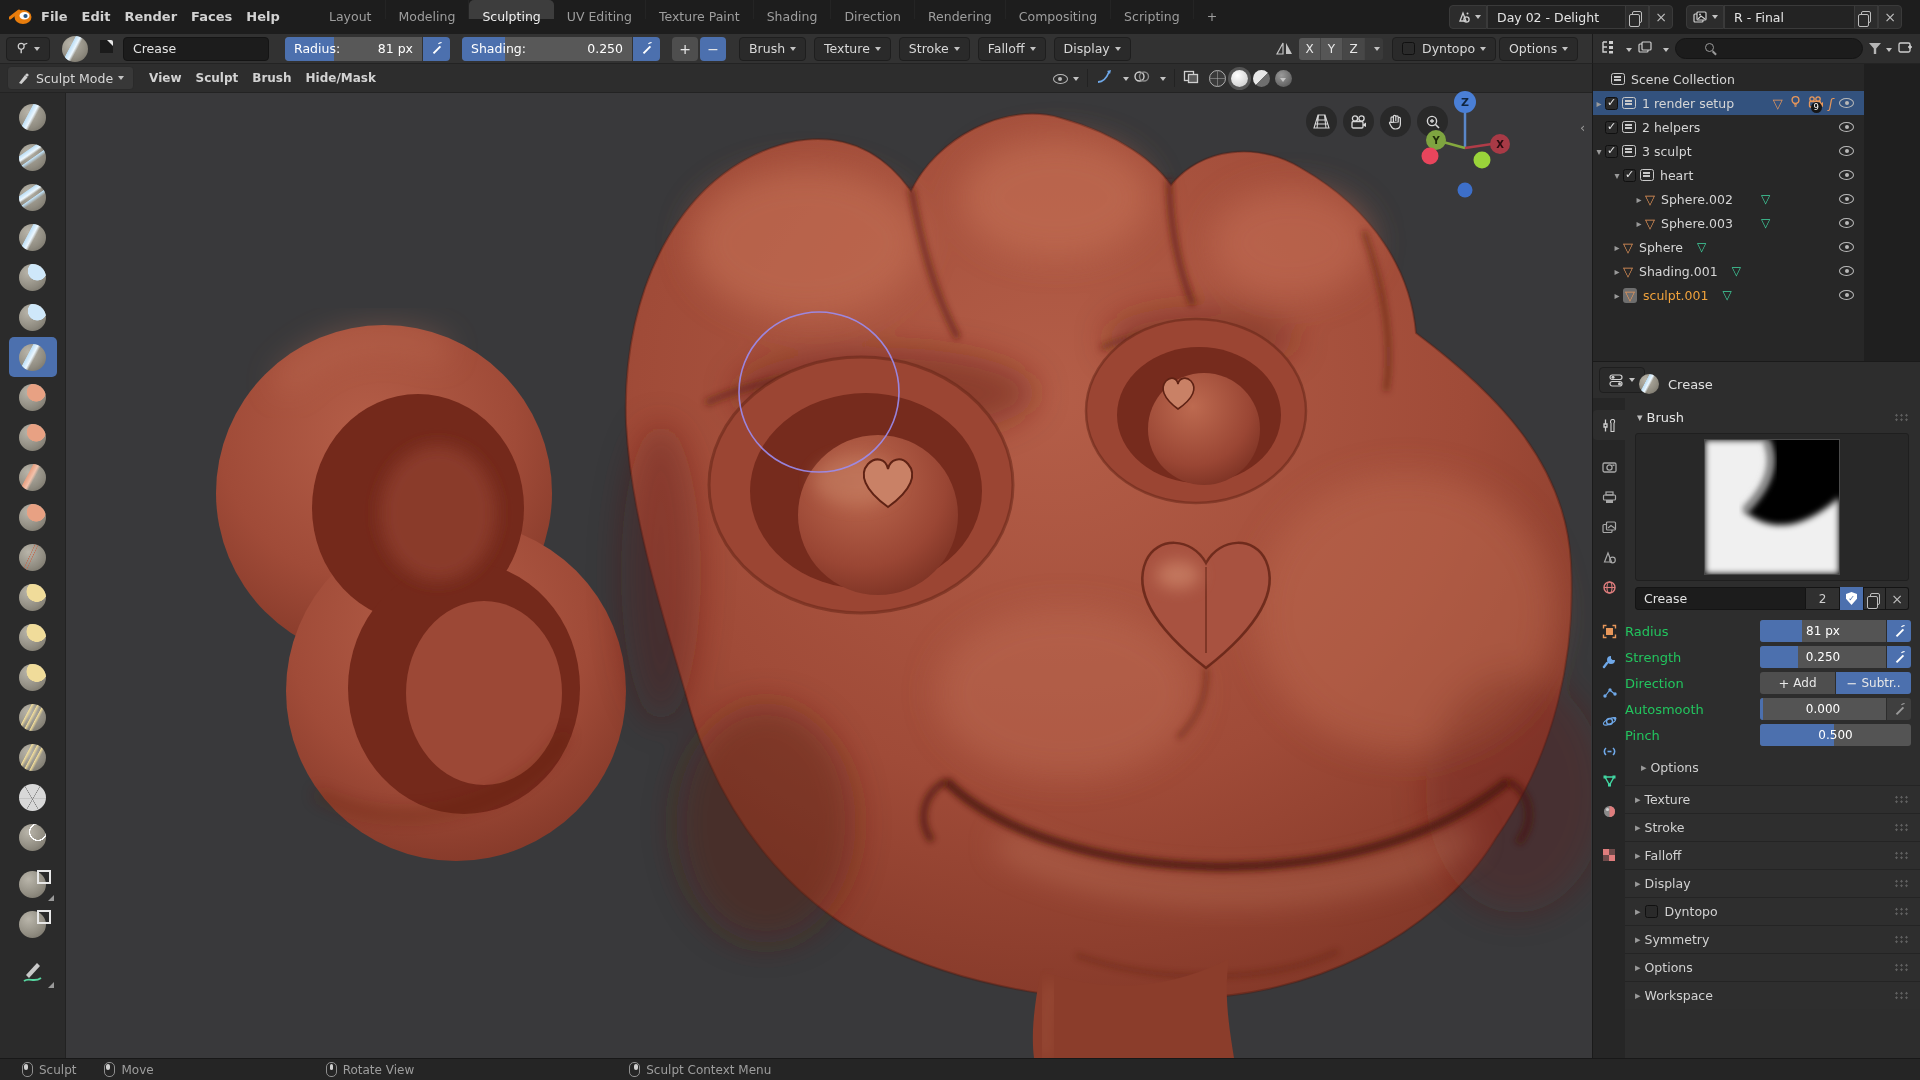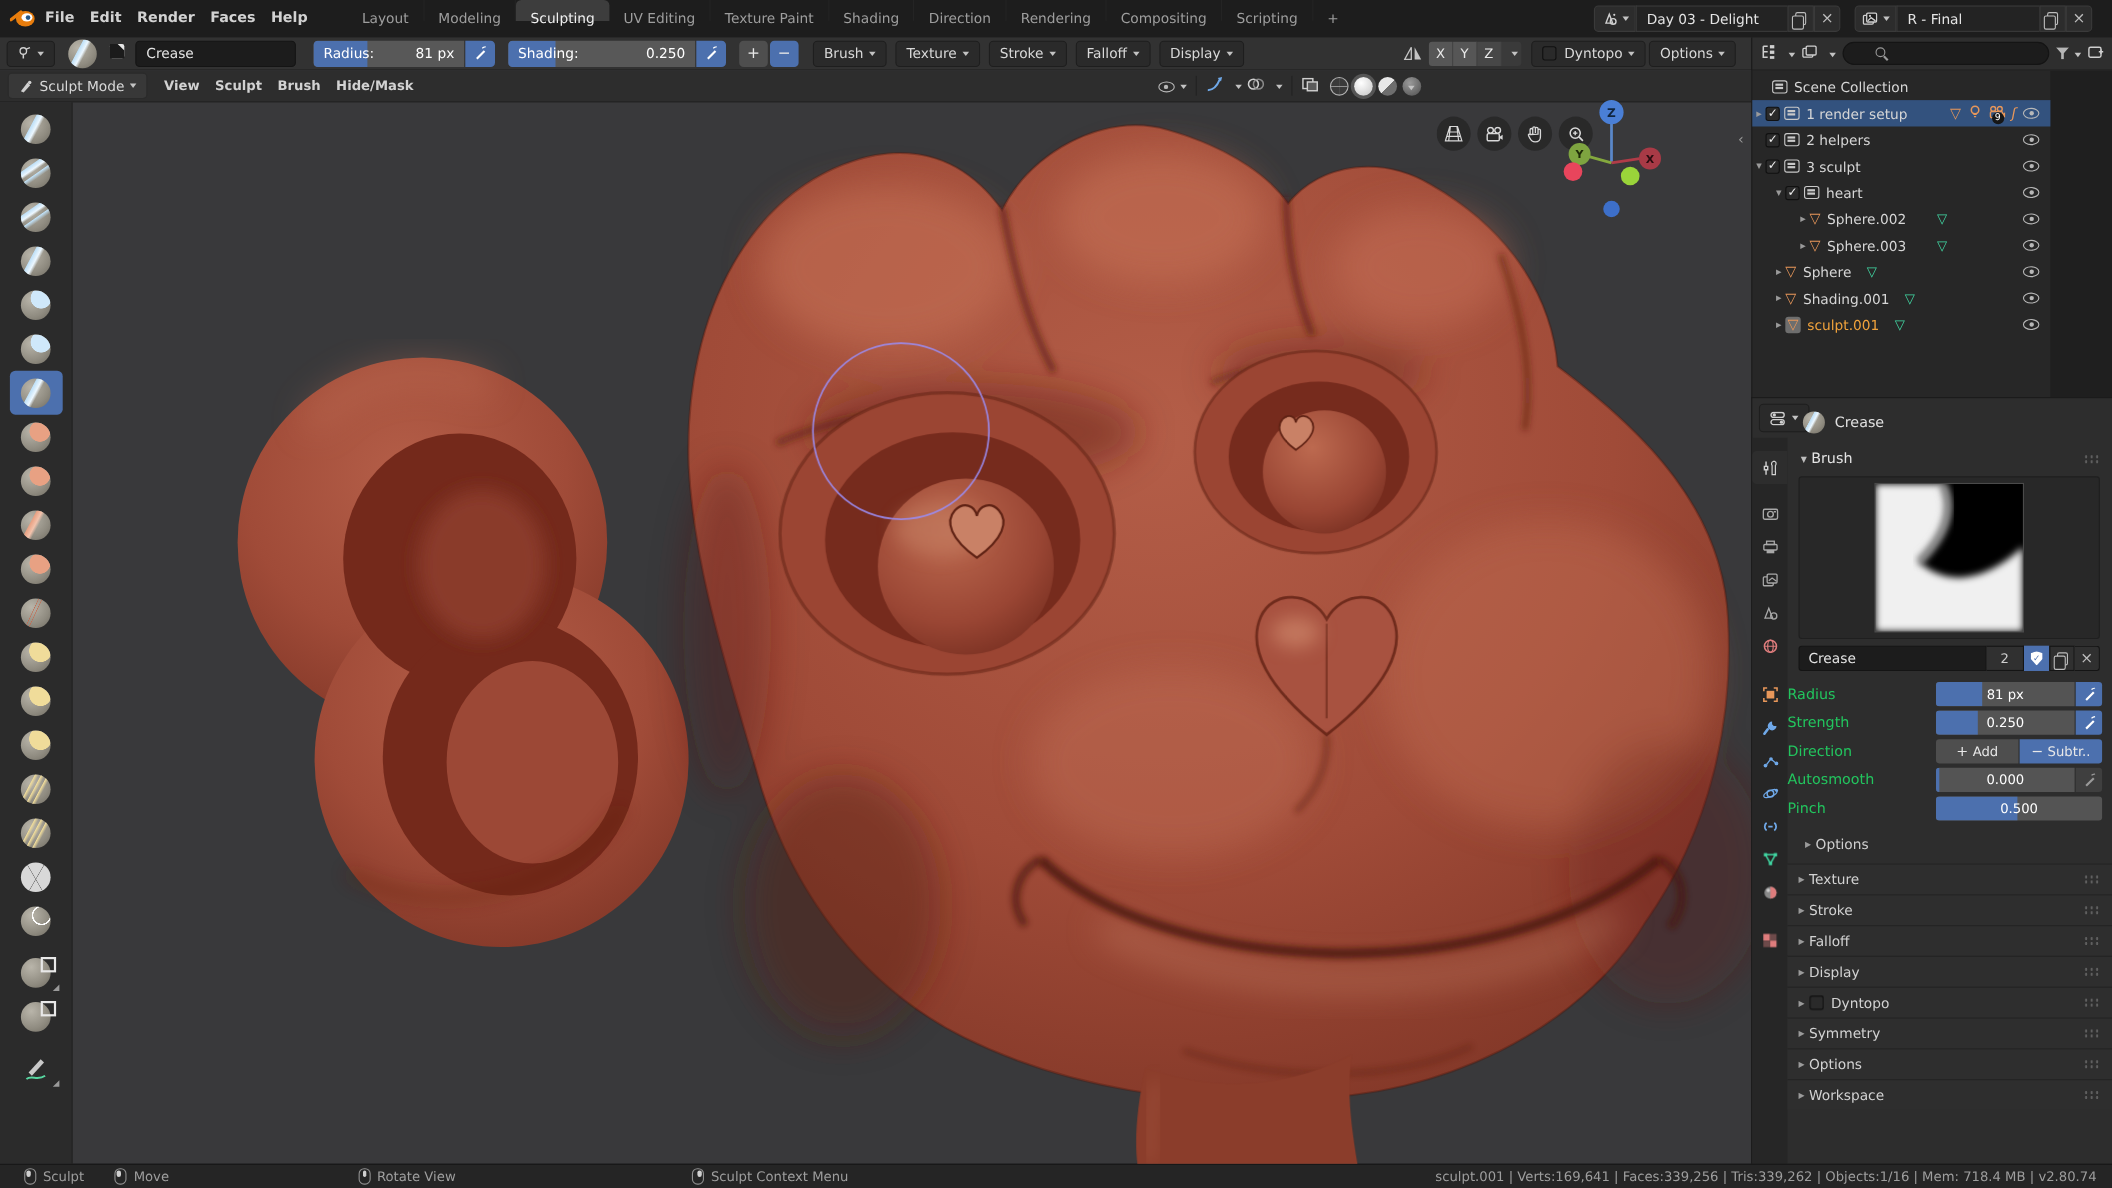--- a/index.html
+++ b/index.html
@@ -183,21 +183,21 @@
     </div>
 
     <div class="abs" style="left:1449px;top:5px;display:flex;align-items:center">
       <span class="idbtn caret" style="border-radius:4px 0 0 4px;width:38px">
         <svg width="14" height="12" viewBox="0 0 14 12">
             <path d="M4 10 L7 2 L10 10 Z" fill="none" stroke="#cfcfcf" stroke-width="1.3"></path>
             <circle cx="10.5" cy="8.5" r="2.6" fill="none" stroke="#cfcfcf" stroke-width="1.3"></circle>
             <circle cx="11.5" cy="2.5" r="1" fill="#cfcfcf"></circle>
           </svg>
       </span>
-      <span class="idfield">Day 03 - Delight</span>
+      <span class="idfield">Day 02 - Delight</span>
       <span class="idbtn">
           <span class="copy-ic"></span>
         </span>
       <span class="idbtn xbtn" style="border-radius:0 4px 4px 0"></span>
     </div>
 
     <div class="abs" style="left:1686px;top:5px;display:flex;align-items:center">
       <span class="idbtn caret" style="border-radius:4px 0 0 4px;width:38px">
         <svg width="14" height="12" viewBox="0 0 14 12">
             <rect x="1" y="3" width="9" height="8" rx="1" fill="none" stroke="#cfcfcf" stroke-width="1.2"></rect>
@@ -935,16 +935,15 @@
           <span class="grip"></span>
         </div>
     </div>
   </div>
 
   <footer id="statusbar" class="abs">
     <span style="margin-left:22px"><span class="mouse lmb"><i></i></span><span>Sculpt</span></span>
     <span style="margin-left:28px"><span class="mouse lmb"><i></i></span><span>Move</span></span>
     <span style="margin-left:172px"><span class="mouse mmb"><i></i></span><span>Rotate View</span></span>
     <span style="margin-left:215px"><span class="mouse rmb"><i></i></span><span>Sculpt Context Menu</span></span>
-    <span style="margin-left:auto;margin-right:14px">sculpt.001 | Verts:169,641 | Faces:339,256 | Tris:339,262 | Objects:1/16 | Mem: 718.4 MB | v2.80.74</span>
   </footer>
 
 </div>
 
 </body></html>

